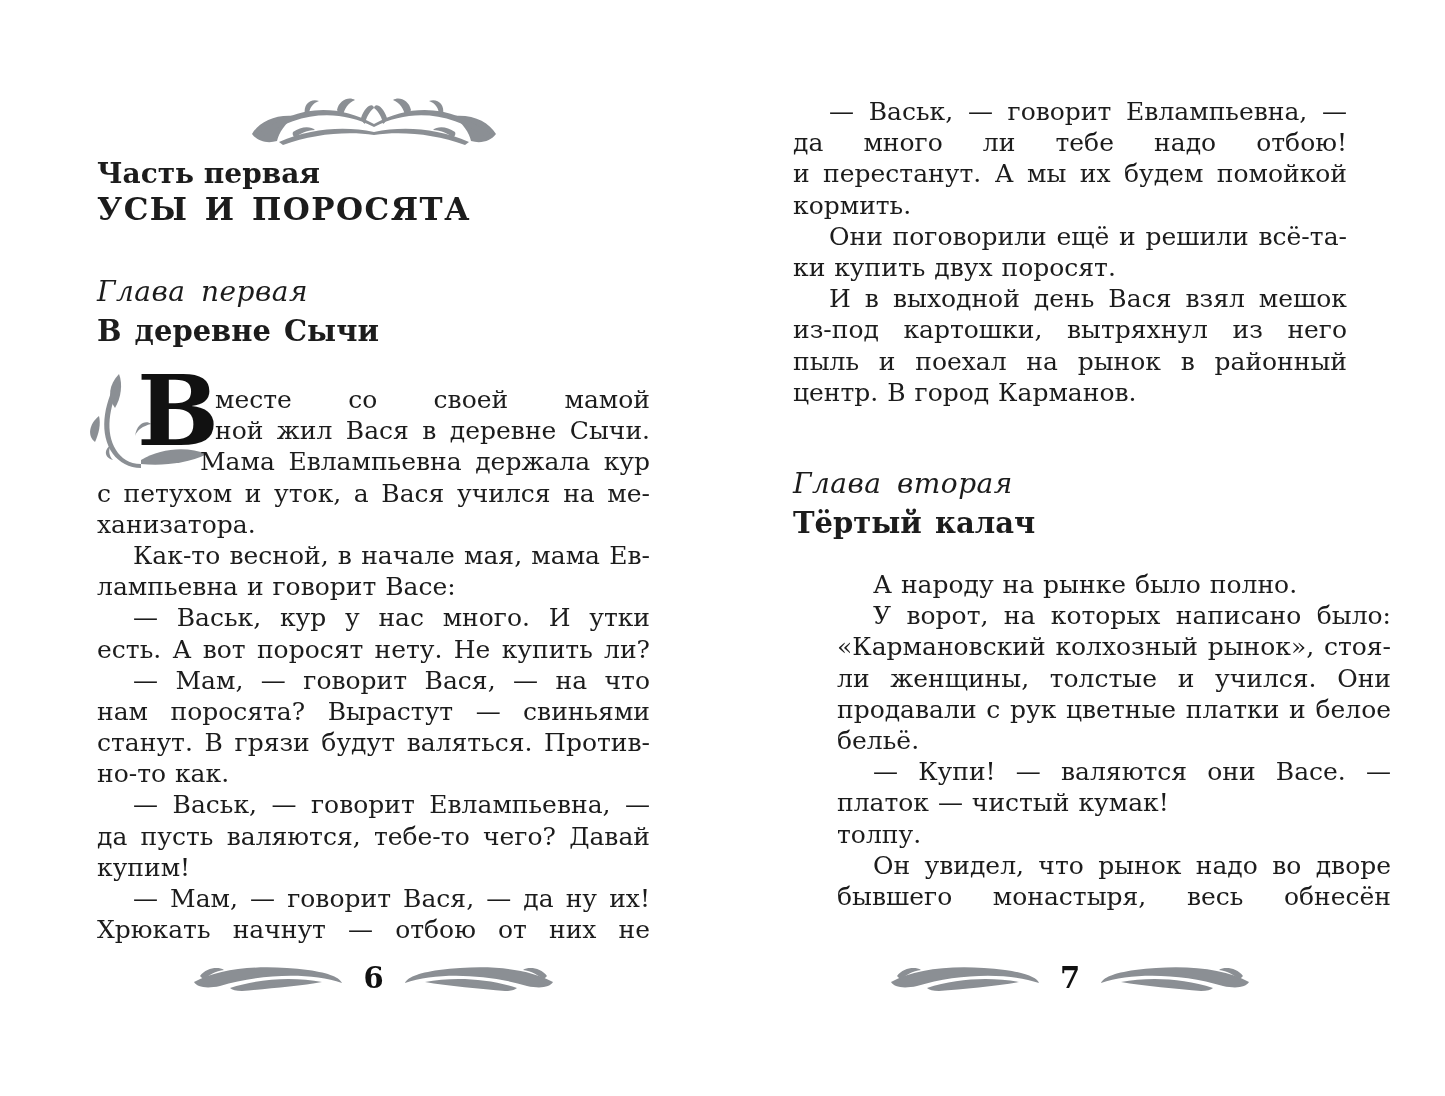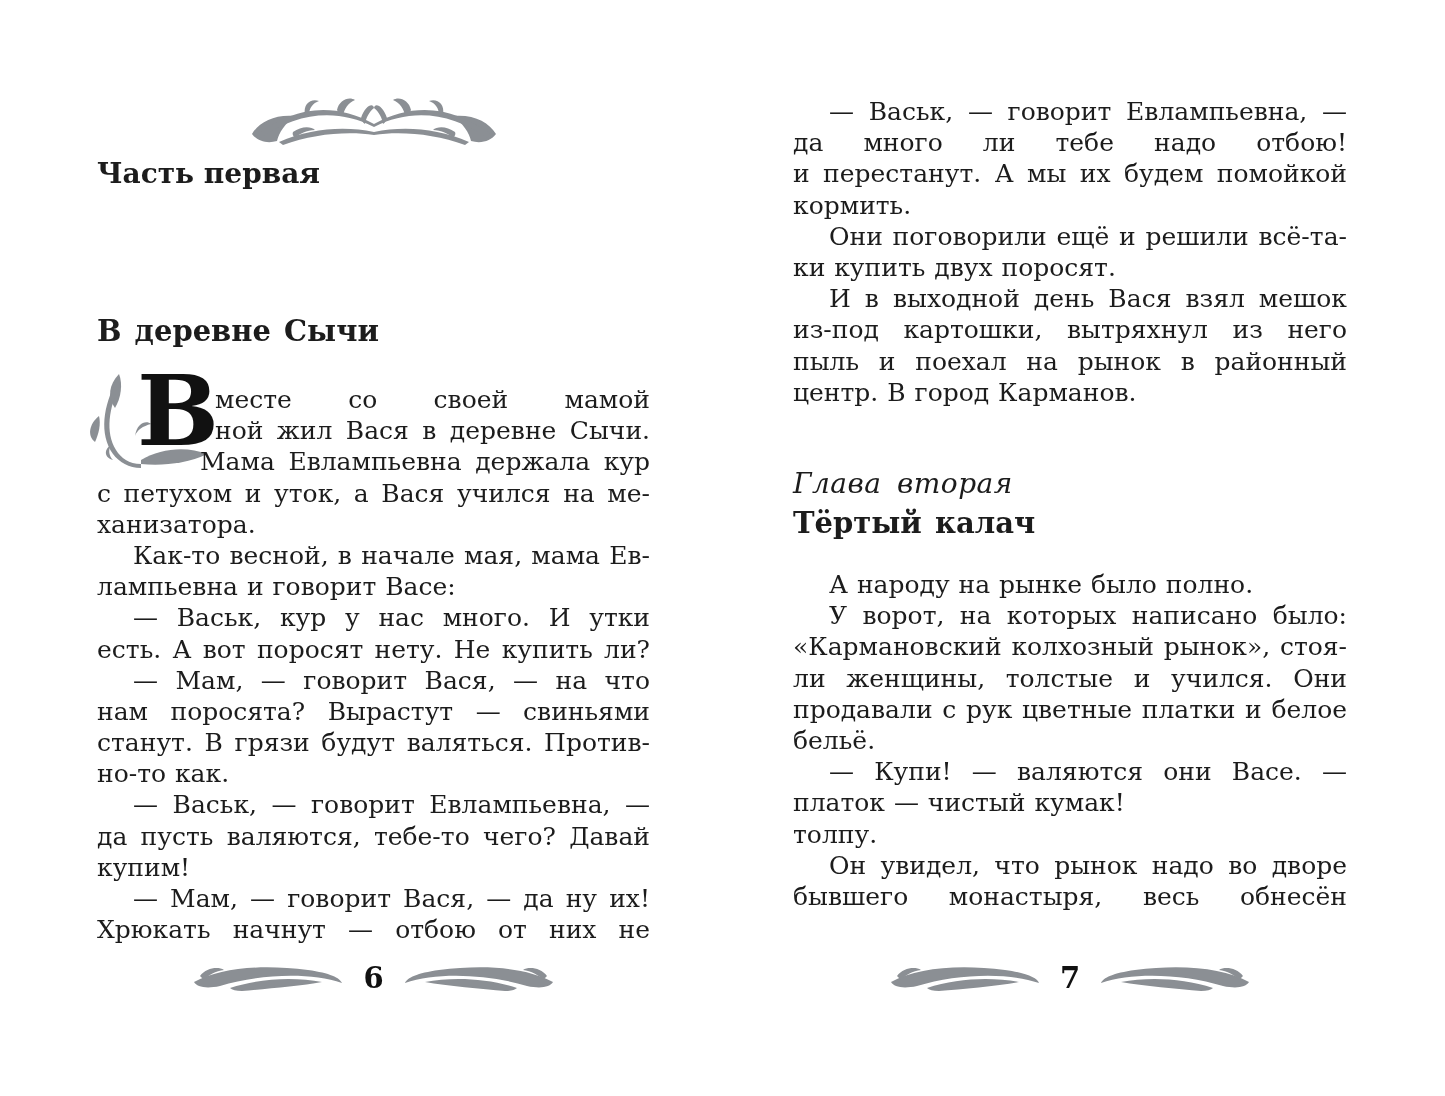--- a/index.html
+++ b/index.html
@@ -24,21 +24,21 @@
   .chapter-title  { font-weight: bold; font-size: 29px; word-spacing: 3px; }
   #page-left .chapter-label { top: 275px; }
   #page-left .chapter-title { top: 314px; }
   #page-right .chapter-label { top: 467px; }
   #page-right .chapter-title { top: 506px; }
 
   
   .body-block { position: absolute; left: 0; width: 100%; font-size: 25px; line-height: 31.2px; word-spacing: 1px; }
   #left-body  { top: 384px; }
   #right-body-top { top: 96px; }
-  #right-body-bottom { top: 569px; }
+  #right-body-bottom { top: 569px; margin-left: 44px; }
   .ln { text-align: justify; text-align-last: justify; height: 31.2px; overflow: hidden; }
   .ln.end { text-align-last: left; }
   .ln.ind { padding-left: 36px; }
   .ln.dc1 { padding-left: 118px; }
   .ln.dc2 { padding-left: 103px; }
 
   
   .drop-cap {
     position: absolute; left: 40px; top: 361px;
     font-size: 97px; line-height: 100px; font-weight: bold; color: #111;
@@ -87,20 +87,22 @@
   </svg>
 
   <div id="page-left" class="col">
 
     <svg class="orn-top" width="250" height="58" viewBox="0 0 250 58">
       <use href="#htop"></use>
       <use href="#htop" transform="translate(250,0) scale(-1,1)"></use>
     </svg>
 
     <div class="center part-label">Часть первая</div>
+    <div class="center part-title">УСЫ И ПОРОСЯТА</div>
+    <div class="center chapter-label">Глава первая</div>
     <div class="center chapter-title">В деревне Сычи</div>
 
     <svg class="dc-flourish" width="125" height="106" viewBox="0 0 125 106">
       <use href="#dcf"></use>
     </svg>
     <div class="drop-cap">В</div>
 
     <div id="left-body" class="body-block">
       <div class="ln dc1">месте со своей мамой Евлампьев-</div>
       <div class="ln dc1">ной жил Вася в деревне Сычи.</div>

